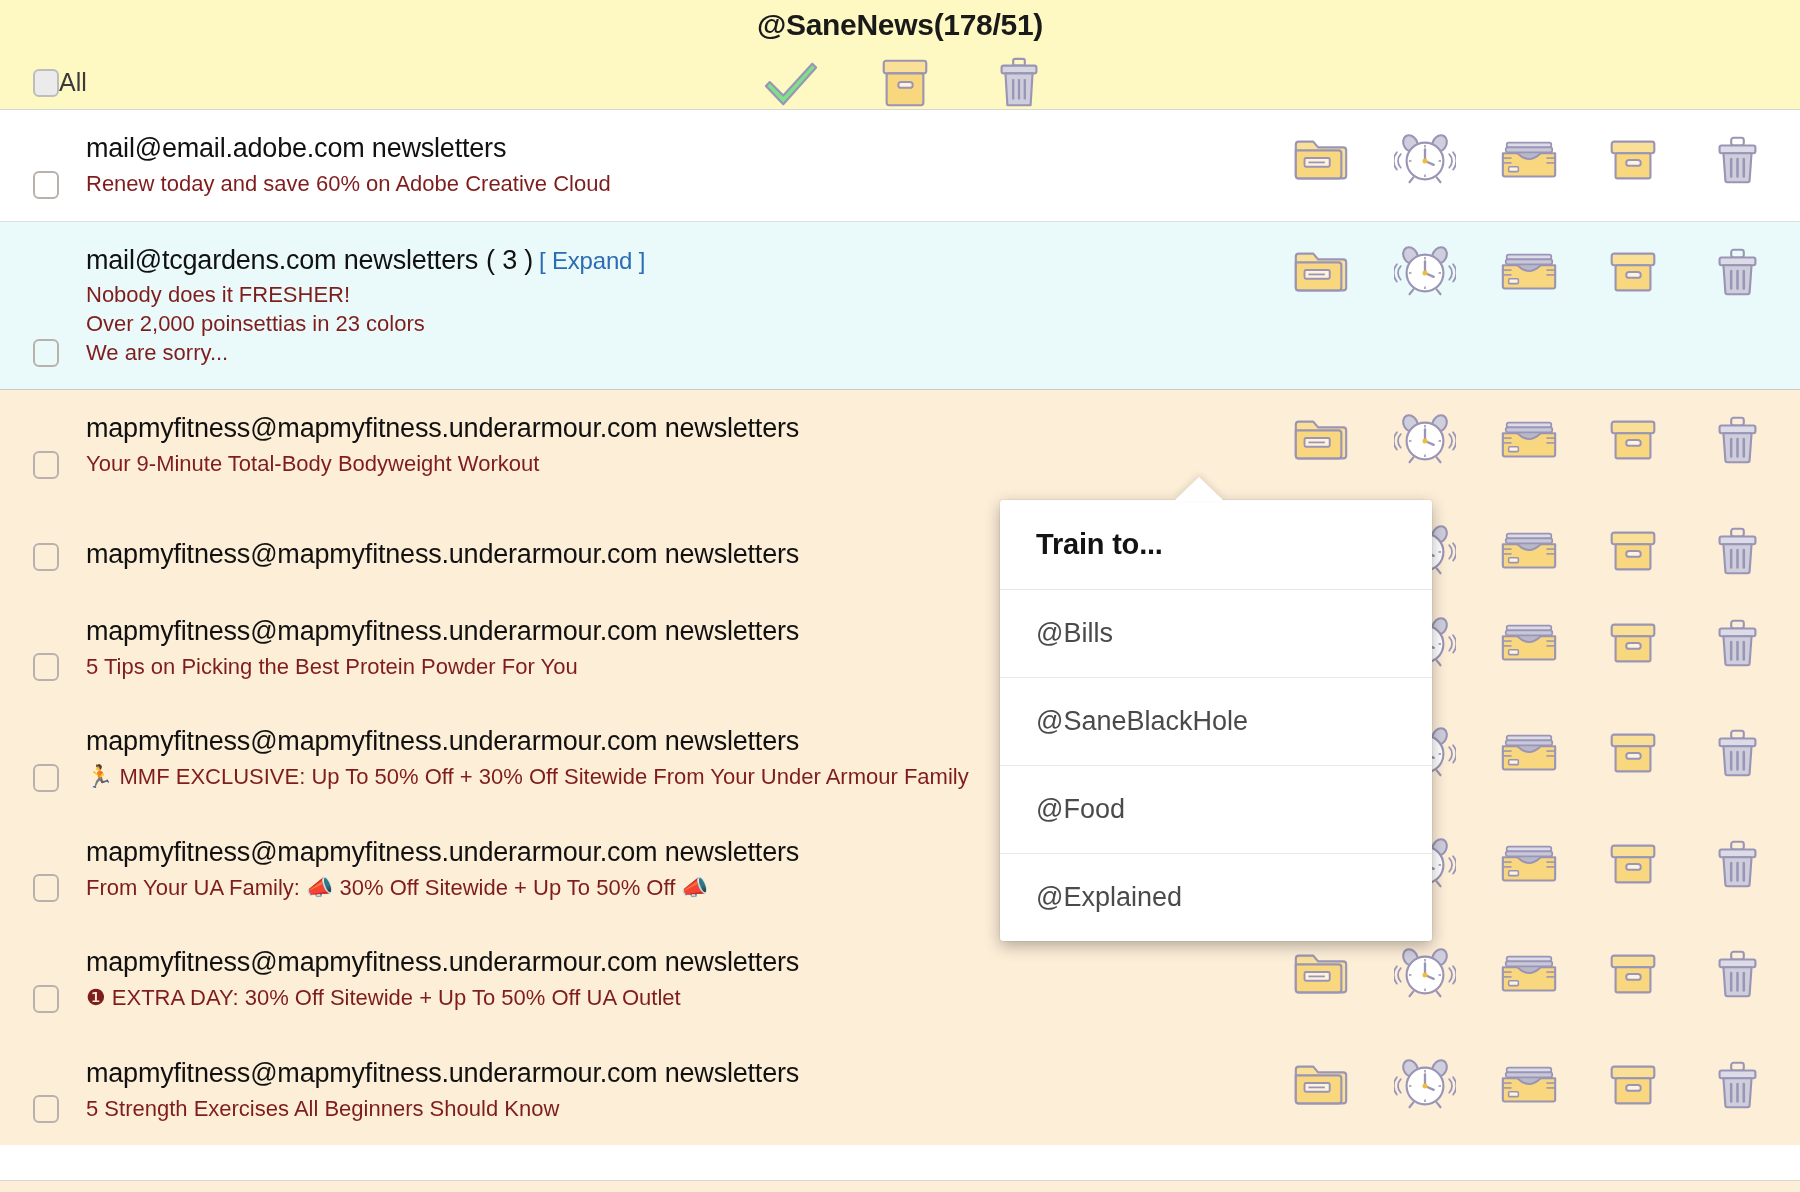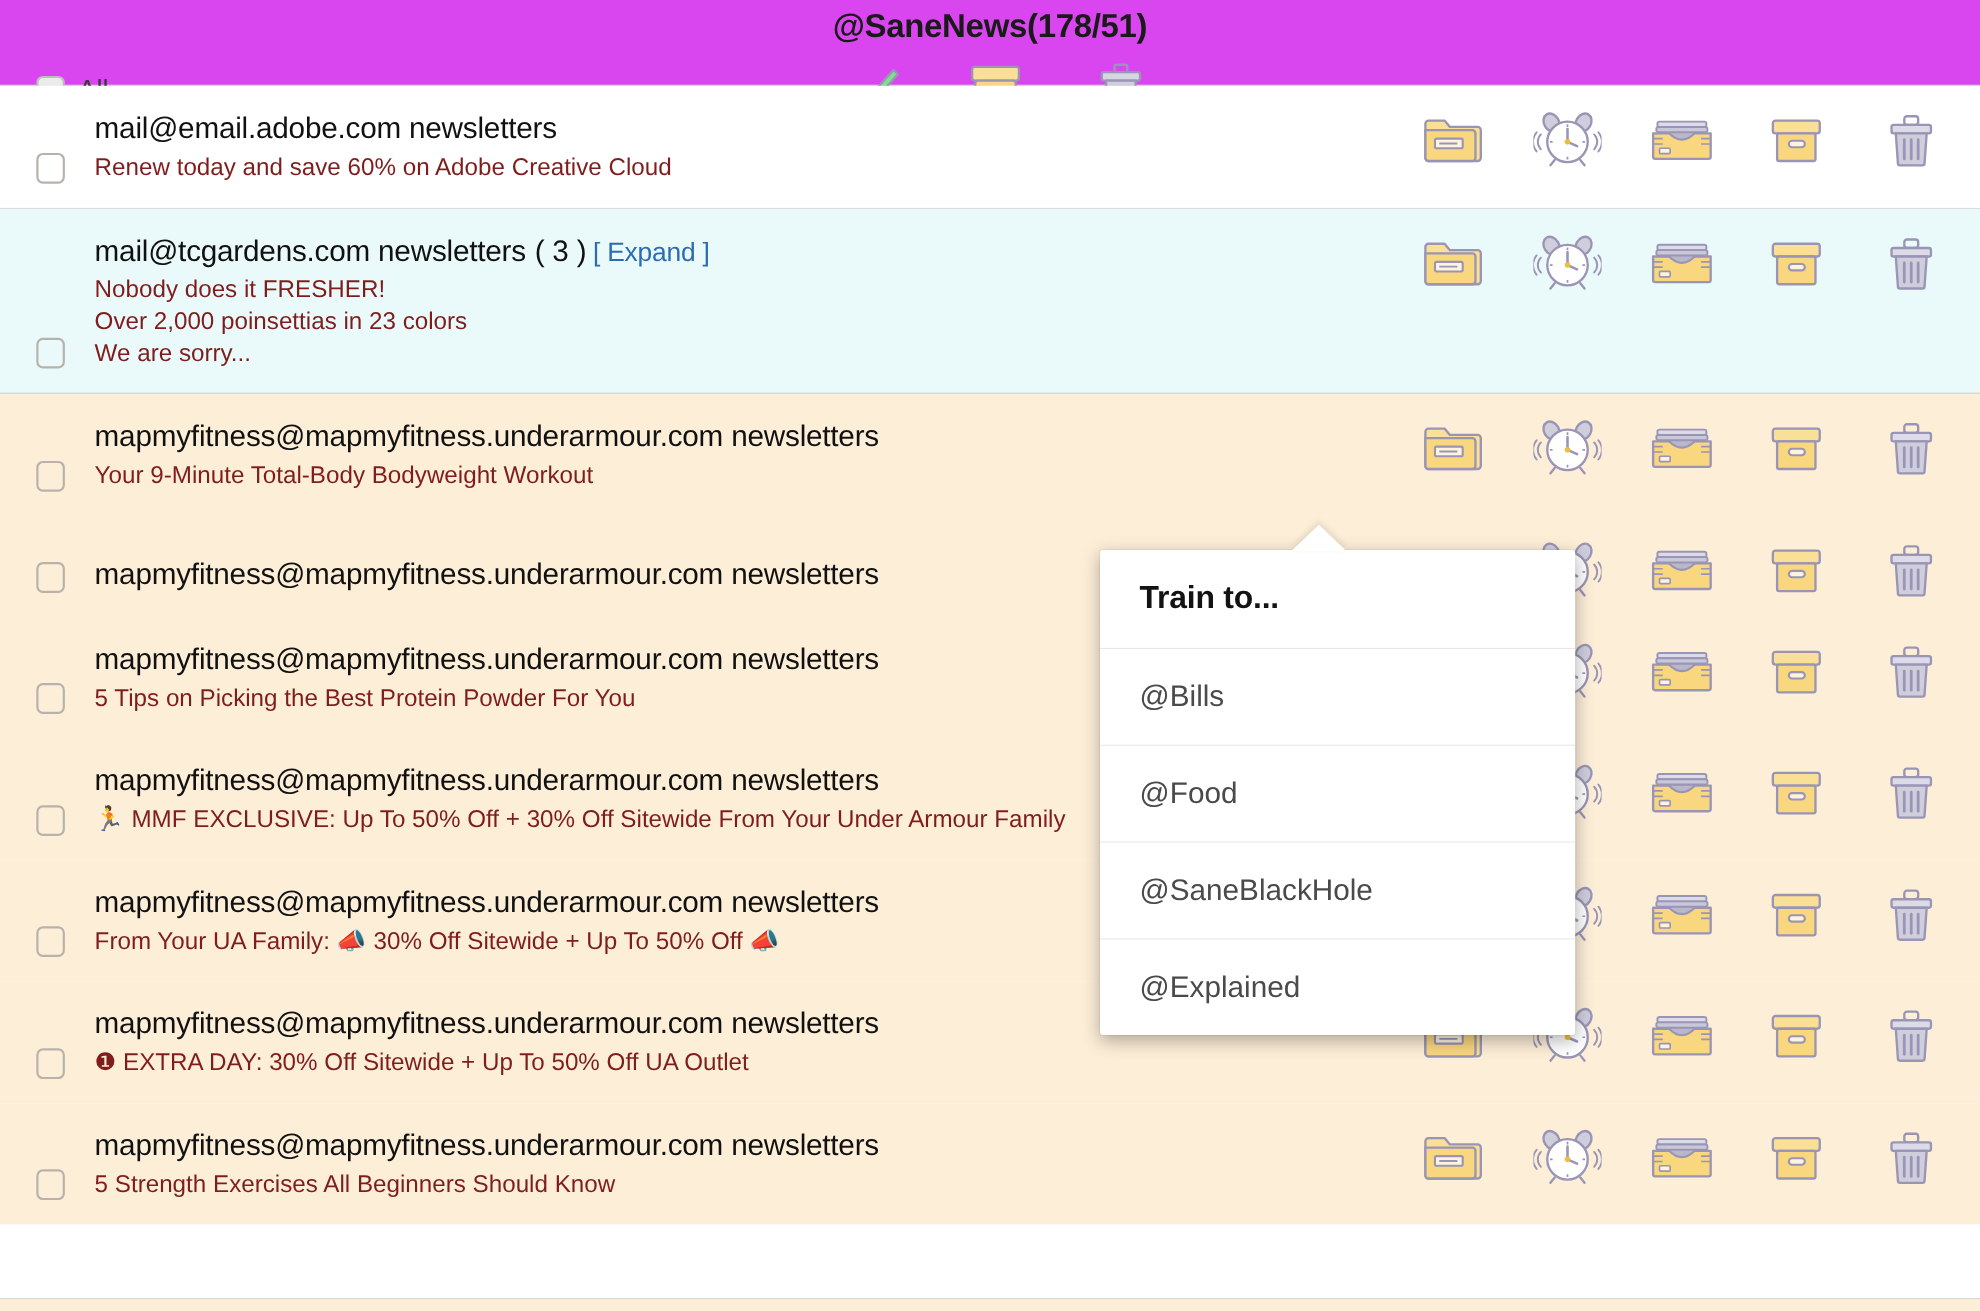--- a/index.html
+++ b/index.html
@@ -7,41 +7,41 @@
     width: 1800px; height: 1192px;
     font-family: "Liberation Sans", sans-serif;
     background: #ffffff;
     overflow: hidden;
   }
   #app { position: relative; width: 1800px; height: 1192px; }
 
   
   .header {
     position: relative;
-    height: 78px;
-    background: #d946ef;
+    height: 110px;
+    background: #fef9c3;
     border-bottom: 1px solid #d6d6d6;
   }
   .header-title {
     position: absolute;
     left: 0; right: 0;
     top: 8px;
     text-align: center;
     font-size: 30px;
     font-weight: bold;
     color: #1a1a1a;
     letter-spacing: -0.3px;
   }
   .select-all {
     position: absolute;
     left: 33px;
     top: 68px;
     display: flex;
     align-items: center;
-    gap: 12px;
+    gap: 0;
   }
   .cbox {
     width: 26px; height: 28px;
     border: 2px solid #b9b2ac;
     border-radius: 6px;
     background: transparent;
     display: inline-block;
   }
   .header .cbox { border-color: #bdbdbd; background: #ebebeb; }
   .select-all-label {
@@ -786,20 +786,20 @@
           </span>
         </div>
       </div>
     </div>
 
   <div class="popup">
     <div class="popup-arrow"></div>
     <div class="popup-title">Train to...</div>
     <div id="popup-items">
         <div class="popup-item">@Bills</div>
+        <div class="popup-item">@SaneBlackHole</div>
         <div class="popup-item">@Food</div>
-        <div class="popup-item">@SaneBlackHole</div>
         <div class="popup-item">@Explained</div>
       </div>
   </div>
 
   <div class="bottom-strip"></div>
 </div>
 
 </body></html>

